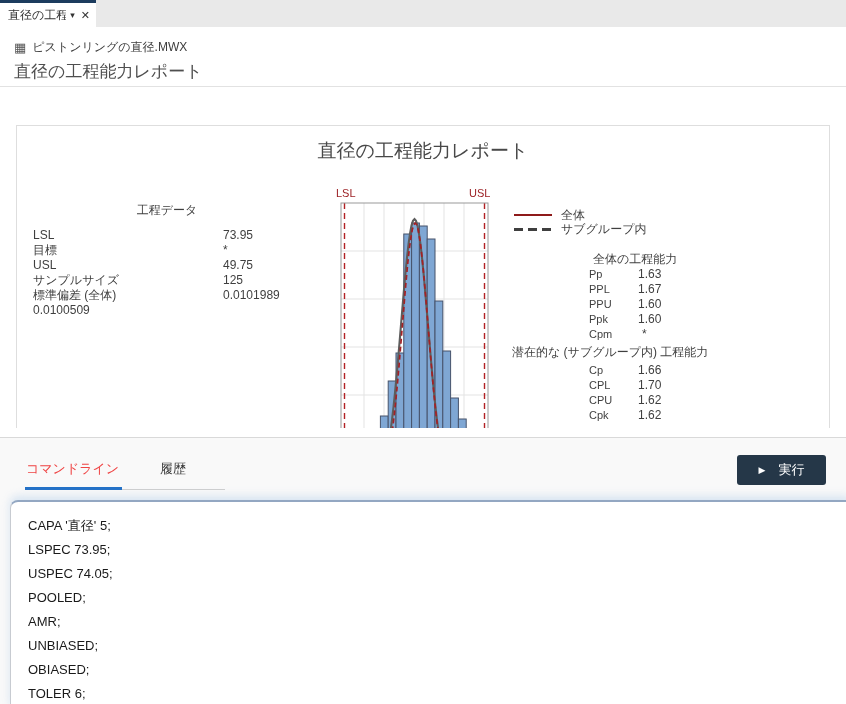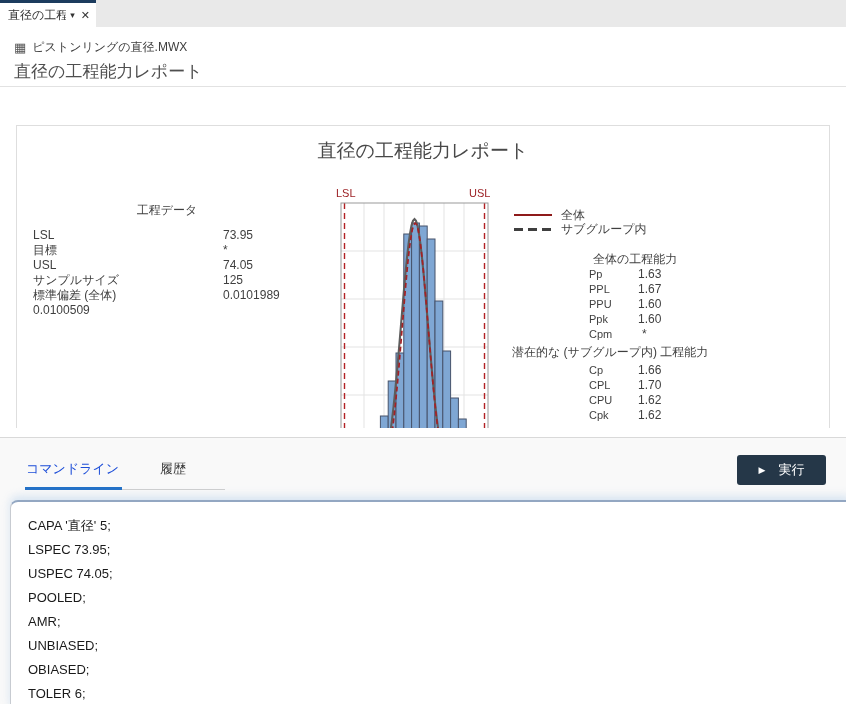--- a/index.html
+++ b/index.html
@@ -53,21 +53,21 @@
   .stat-head { position:absolute; font-size:12px; color:#3f3f3f; white-space:nowrap; }
   .stats-rows { position:absolute; }
   .stat-row { display:flex; height:15px; line-height:15px; }
   .stat-label { width:49px; font-size:11px; color:#3f3f3f; }
   .stat-val { font-size:12px; color:#3f3f3f; }
 
   
   .panel-divider { position:absolute; left:0; top:437px; width:846px; height:1px; background:#d9d9d9; }
   .cmd-panel { position:absolute; left:0; top:438px; width:846px; height:266px; background:#f9f9f9; }
   .cmd-tab { position:absolute; top:22px; font-size:13px; cursor:pointer; }
-  .cmd-tab.active { left:26px; color:#1d4ed8; }
+  .cmd-tab.active { left:26px; color:#ef4444; }
   .cmd-tab.inactive { left:160px; color:#333; }
   .tab-underline-active { position:absolute; left:25px; top:49px; width:97px; height:3px; background:#2371c7; }
   .tab-underline-rest { position:absolute; left:122px; top:51px; width:103px; height:1px; background:#cfcfcf; }
 
   .btn-clear { position:absolute; left:646px; top:17px; width:80px; height:30px; background:#e7e7e7;
                border:none; border-radius:3px; font-size:13px; color:#253646; cursor:pointer;
                font-family:"Liberation Sans", sans-serif; }
   .btn-run { position:absolute; left:737px; top:17px; width:89px; height:30px; background:#253748;
              border:none; border-radius:3px; font-size:13px; color:#fff; cursor:pointer;
              display:flex; align-items:center; justify-content:center; gap:13px;
@@ -111,21 +111,21 @@
         <div class="proc-row">
           <span class="proc-label">LSL</span>
           <span class="proc-val">73.95</span>
         </div>
         <div class="proc-row">
           <span class="proc-label">目標</span>
           <span class="proc-val">*</span>
         </div>
         <div class="proc-row">
           <span class="proc-label">USL</span>
-          <span class="proc-val">74.05</span>
+          <span class="proc-val">49.75</span>
         </div>
         <div class="proc-row">
           <span class="proc-label">サンプルサイズ</span>
           <span class="proc-val">125</span>
         </div>
         <div class="proc-row">
           <span class="proc-label">標準偏差 (全体)</span>
           <span class="proc-val">0.0101989</span>
         </div>
         <div class="proc-row">

